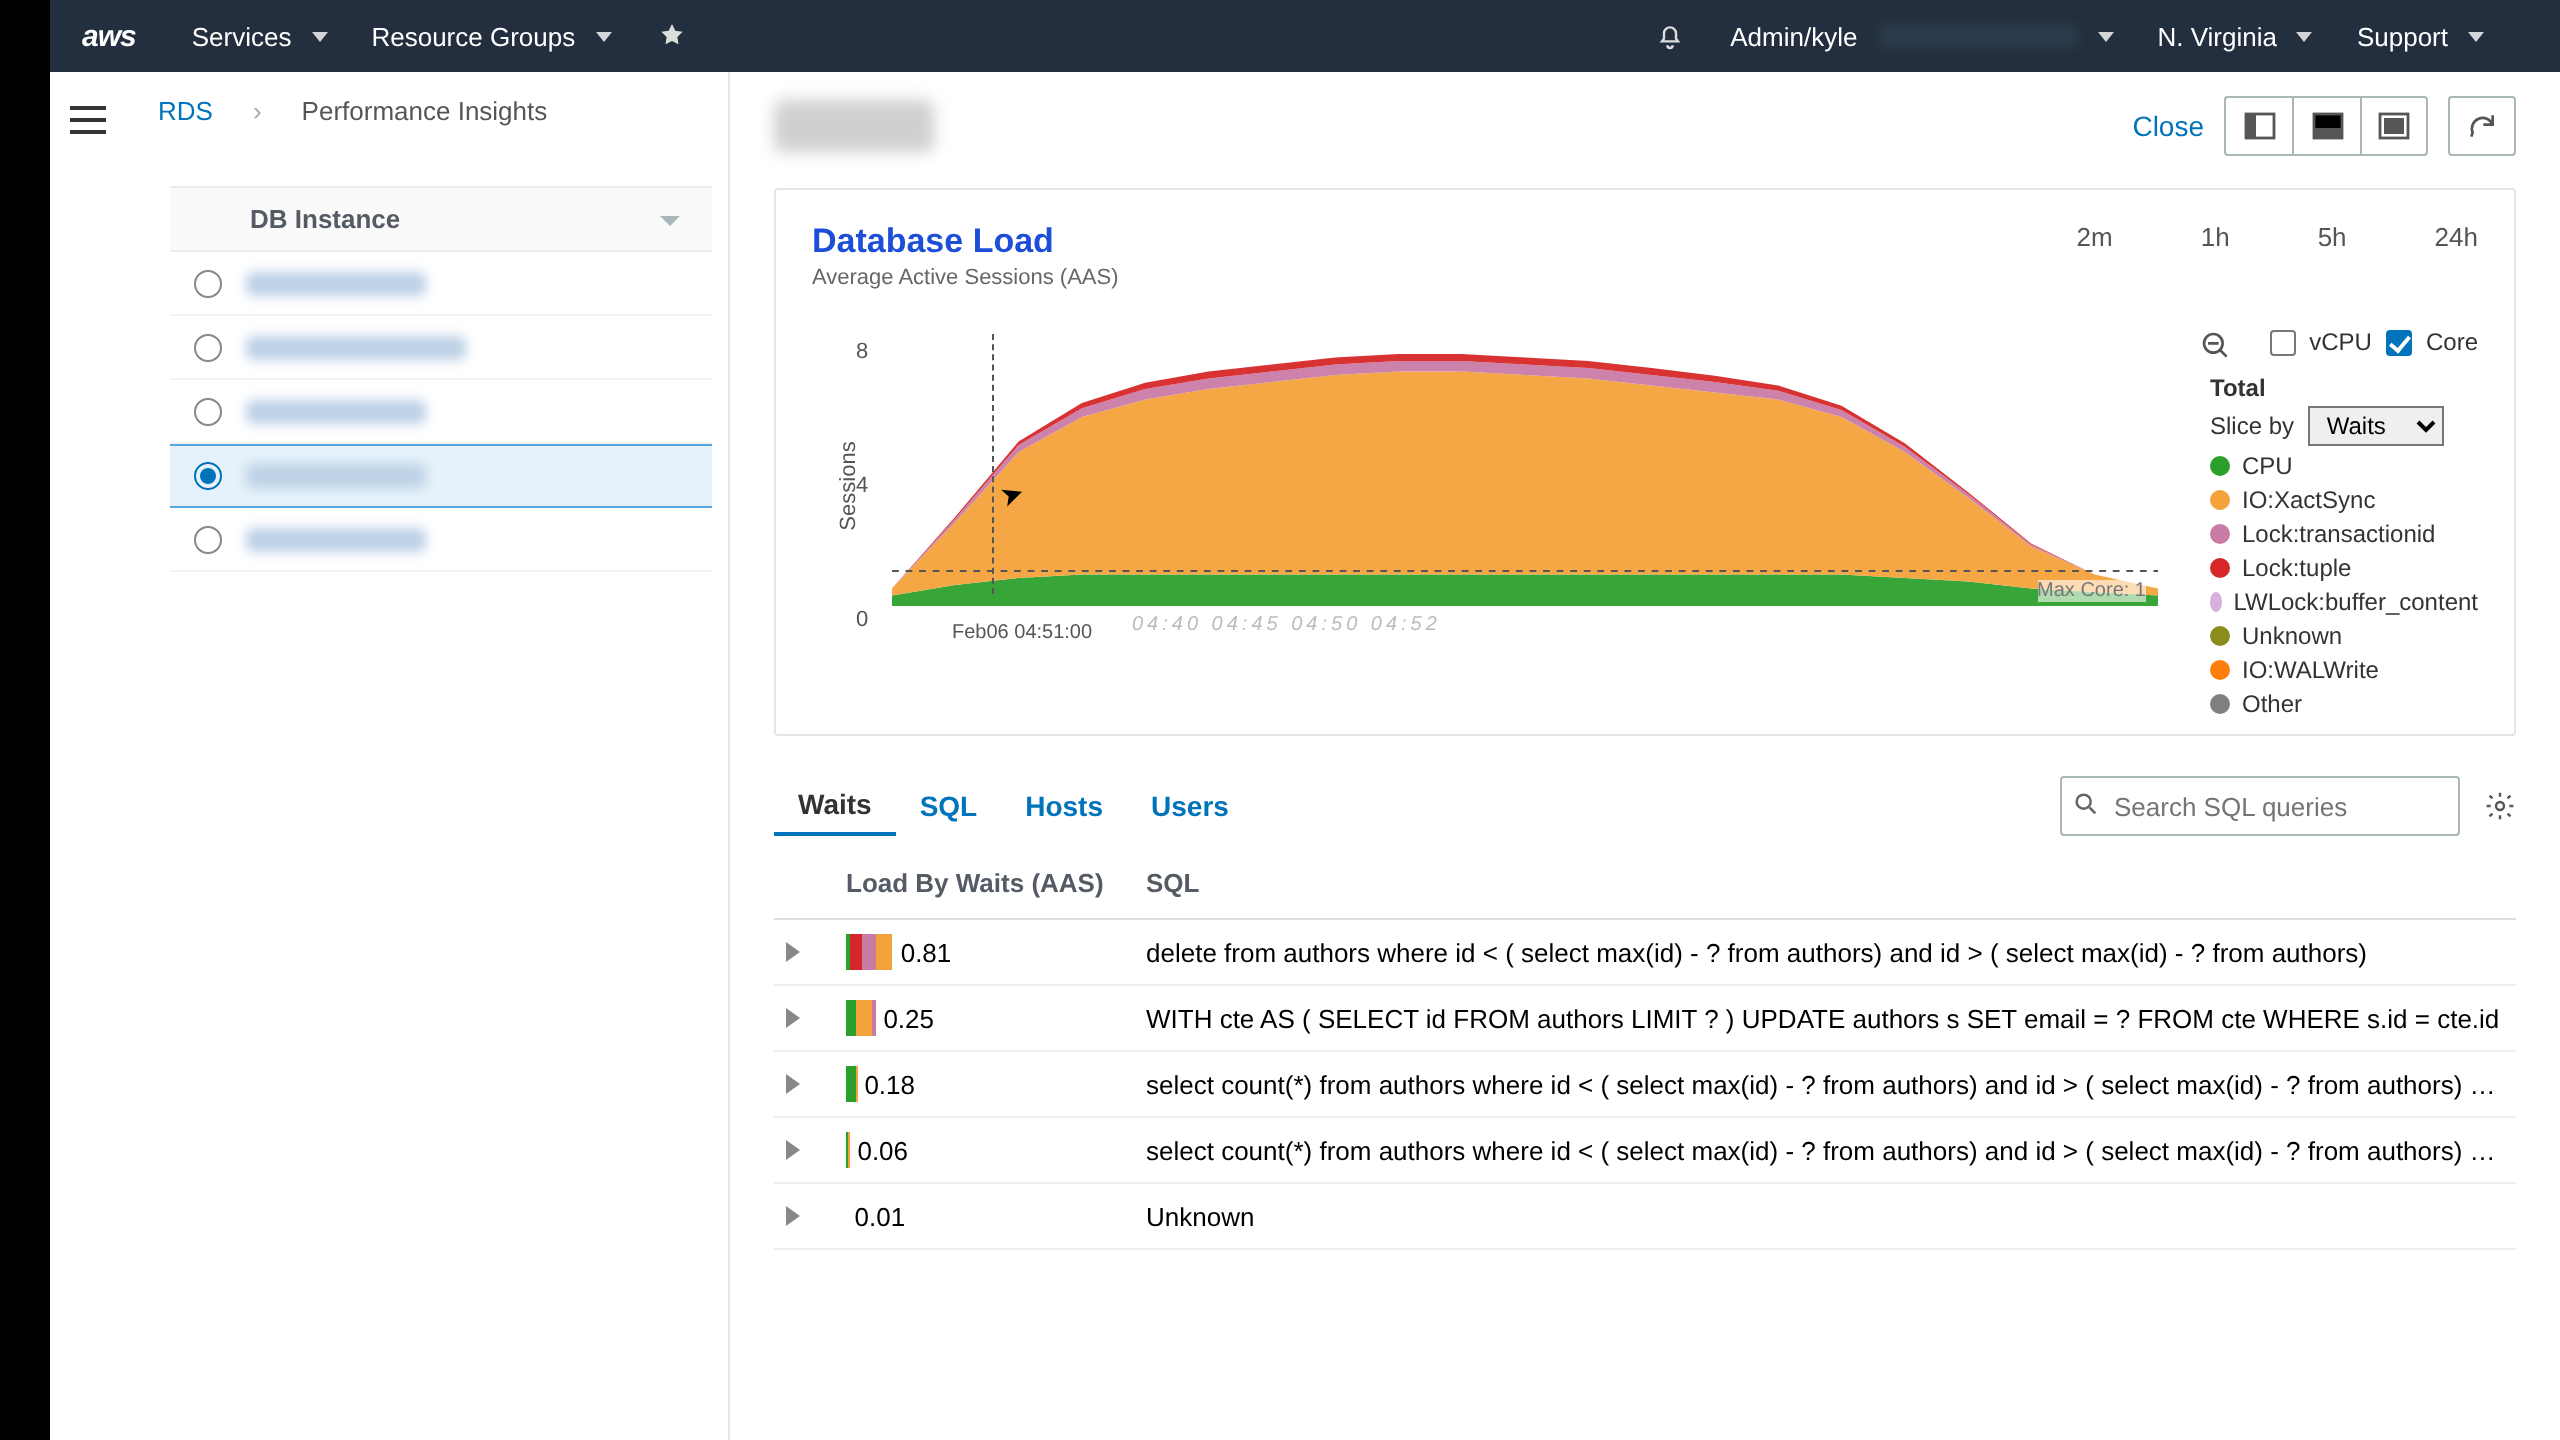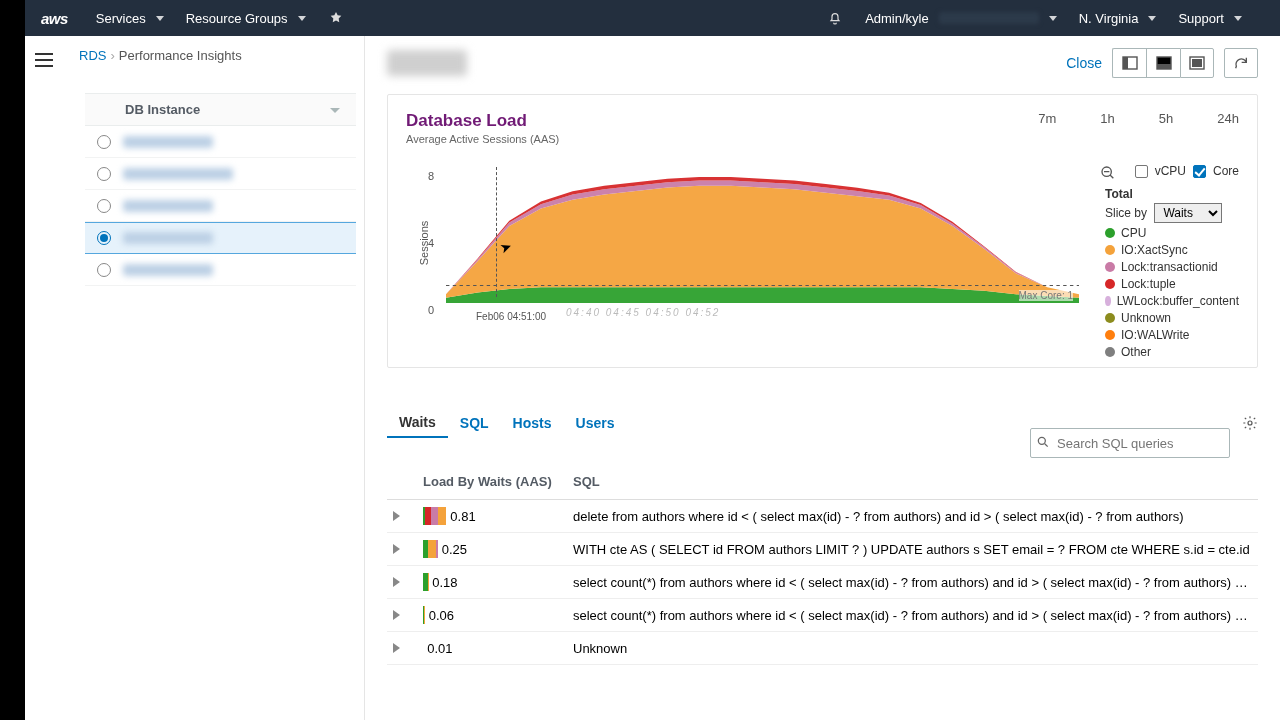--- a/index.html
+++ b/index.html
@@ -16,21 +16,21 @@
 
   
   .subbar { height: 36px; background:#fff; border-bottom:1px solid #e5e5e5; display:flex; align-items:center; padding:0 12px;}
   .hamburger{width:18px;height:14px;display:flex;flex-direction:column;justify-content:space-between;margin-right:22px;cursor:pointer;}
   .hamburger span{height:2px;background:#333;}
 
   .body { flex:1; display:flex; }
 
   
   .leftcol { width:340px; border-right:1px solid #e5e5e5; padding:10px 8px 0 60px; }
-  .breadcrumb { font-size:13px; margin:2px 0 10px 4px; display:flex; align-items:center; gap:4px; color:#555;justify-content:flex-end;}
+  .breadcrumb { font-size:13px; margin:2px 0 10px 4px; display:flex; align-items:center; gap:20px; color:#555;justify-content:flex-end;}
   .breadcrumb a{color:#0073bb; text-decoration:none; font-weight:500;}
   .find { position:relative; }
   .find input{width:100%;height:32px;border:1px solid #aab7b8;border-radius:2px;padding:0 10px 0 30px;font-size:13px;font-style:italic;color:#555;}
   .find .mag{position:absolute;left:8px;top:8px;}
   .dbhdr{margin-top:20px;background:#fafafa;border-top:1px solid #eaeded;border-bottom:1px solid #eaeded;padding:8px 16px 8px 40px;font-size:13px;font-weight:600;color:#545b64;display:flex;align-items:center;justify-content:space-between;}
   .dblist .row{display:flex;align-items:center;gap:12px;height:32px;padding-left:12px;border-bottom:1px solid #f2f3f3;}
   .dblist .row.sel{background:#e6f2fb;border-top:1px solid #55a7de;border-bottom:1px solid #55a7de;}
   .radio{width:14px;height:14px;border:1.5px solid #888;border-radius:50%;display:inline-block;position:relative;}
   .radio.on{border-color:#0073bb;}
   .radio.on::after{content:"";position:absolute;inset:2px;background:#0073bb;border-radius:50%;}
@@ -42,21 +42,21 @@
   .inst{width:80px;height:26px;background:#cfcfcf;border-radius:4px;filter:blur(4px);}
   .ctrls{display:flex;align-items:center;gap:10px;}
   .close{color:#0073bb;font-size:14px;font-weight:500;cursor:pointer;}
   .iconbtn{width:34px;height:30px;border:1px solid #aab7b8;border-radius:2px;background:#fff;display:flex;align-items:center;justify-content:center;cursor:pointer;}
   .iconbtn.grp-l{border-radius:2px 0 0 2px;border-right:none;}
   .iconbtn.grp-m{border-radius:0;border-right:none;}
   .iconbtn.grp-r{border-radius:0 2px 2px 0;}
 
   .card{border:1px solid #e5e5e5;border-radius:2px;margin-top:16px;padding:16px 18px 8px 18px;background:#fff;}
   .cardtop{display:flex;align-items:flex-start;justify-content:space-between;}
-  .cardtop h2{font-size:17px;font-weight:600;color:#701a75;}
+  .cardtop h2{font-size:17px;font-weight:600;color:#1d4ed8;}
   .cardtop .sub{font-size:11px;color:#666;margin-top:2px;}
   .ranges{display:flex;gap:44px;font-size:13px;color:#555;}
   .ranges span{cursor:pointer;}
 
   .chartwrap{display:flex;margin-top:18px;}
   .chart{flex:1;position:relative;height:160px;}
   .chart .ylab{position:absolute;left:-4px;top:50%;transform:translateY(-50%) rotate(-90deg);transform-origin:center;font-size:11px;color:#555;}
   .chart .yt{position:absolute;left:22px;font-size:11px;color:#555;transform:translateY(-50%);}
   .plot{position:absolute;left:40px;right:0;top:0;bottom:20px;}
   .plot svg{width:100%;height:100%;}
@@ -75,21 +75,21 @@
   .legendhdr{font-size:12px;color:#333;font-weight:600;}
   .slice{font-size:12px;color:#333;margin-top:2px;}
   .slice select{border:1px solid #777;font-size:12px;margin-left:4px;padding:1px 12px 1px 4px;}
   .lg{display:flex;align-items:center;gap:6px;font-size:12px;color:#333;margin-top:3px;white-space:nowrap;}
   .sw{width:10px;height:10px;border-radius:50%;}
 
   .tabs{display:flex;align-items:center;margin-top:20px;}
   .tab{font-size:14px;font-weight:600;color:#0073bb;padding:6px 12px;cursor:pointer;}
   .tab.active{color:#333;border-bottom:2px solid #0073bb;}
   .tabs .fill{flex:1;}
-  .sqlsearch{position:relative;margin-top:40px;}
+  .sqlsearch{position:relative;}
   .sqlsearch input{height:30px;width:200px;border:1px solid #aab7b8;border-radius:2px;padding:0 8px 0 26px;font-size:13px;}
   .sqlsearch .mag{position:absolute;left:6px;top:7px;}
   .gear{width:16px;height:16px;margin-left:12px;cursor:pointer;}
 
   table.sql{width:100%;border-collapse:collapse;margin-top:6px;font-size:13px;}
   table.sql th{text-align:left;font-weight:600;color:#545b64;padding:10px 6px;border-bottom:1px solid #ddd;}
   table.sql td{padding:7px 6px;border-bottom:1px solid #eee;vertical-align:middle;white-space:nowrap;overflow:hidden;text-overflow:ellipsis;}
   table.sql td.sqlcell{max-width:640px;}
   .expand{width:0;height:0;border-top:5px solid transparent;border-bottom:5px solid transparent;border-left:7px solid #888;display:inline-block;}
   .bar{display:inline-block;height:18px;vertical-align:middle;}
@@ -207,21 +207,21 @@
         </div>
       </div>
 
       <div class="card">
         <div class="cardtop">
           <div>
             <h2>Database Load</h2>
             <div class="sub">Average Active Sessions (AAS)</div>
           </div>
           <div class="ranges">
-            <span>7m</span>
+            <span>2m</span>
             <span>1h</span>
             <span>5h</span>
             <span>24h</span>
           </div>
         </div>
 
         <div class="chartwrap">
           <div class="chart">
             <span class="ylab">Sessions</span>
             <span class="yt" style="top:8%">8</span>

